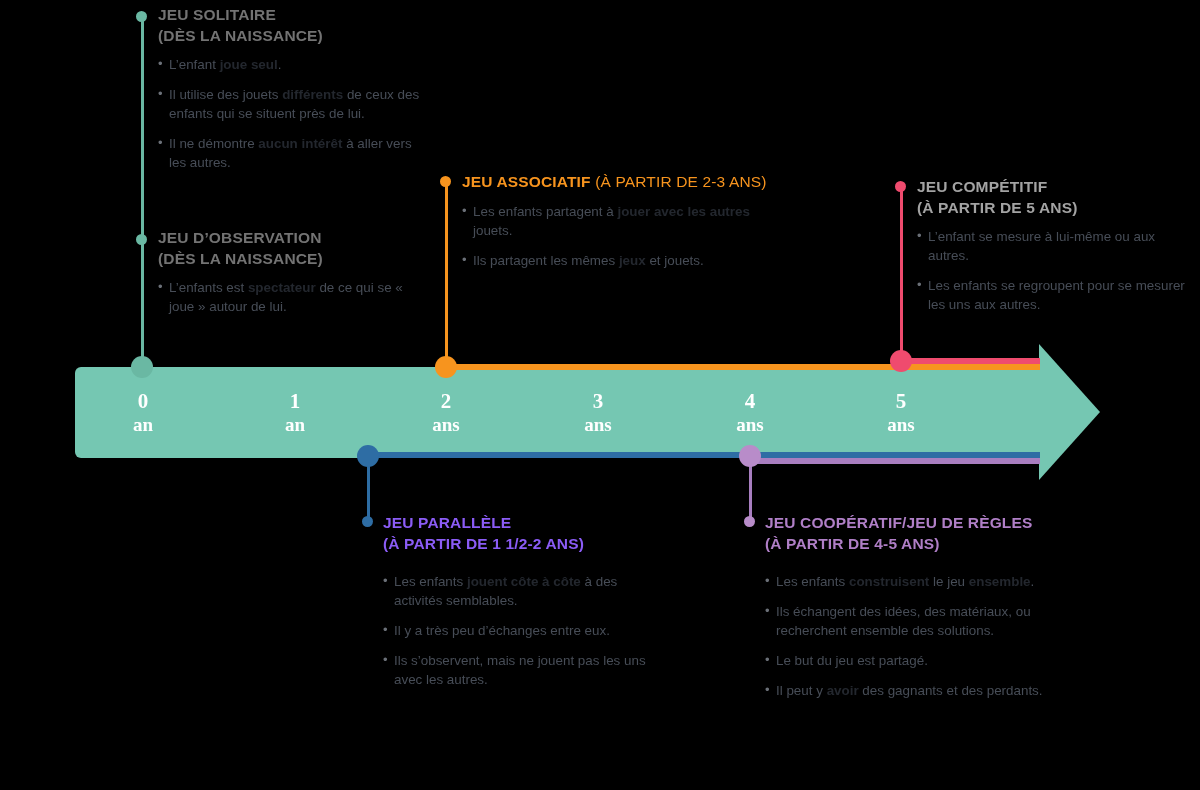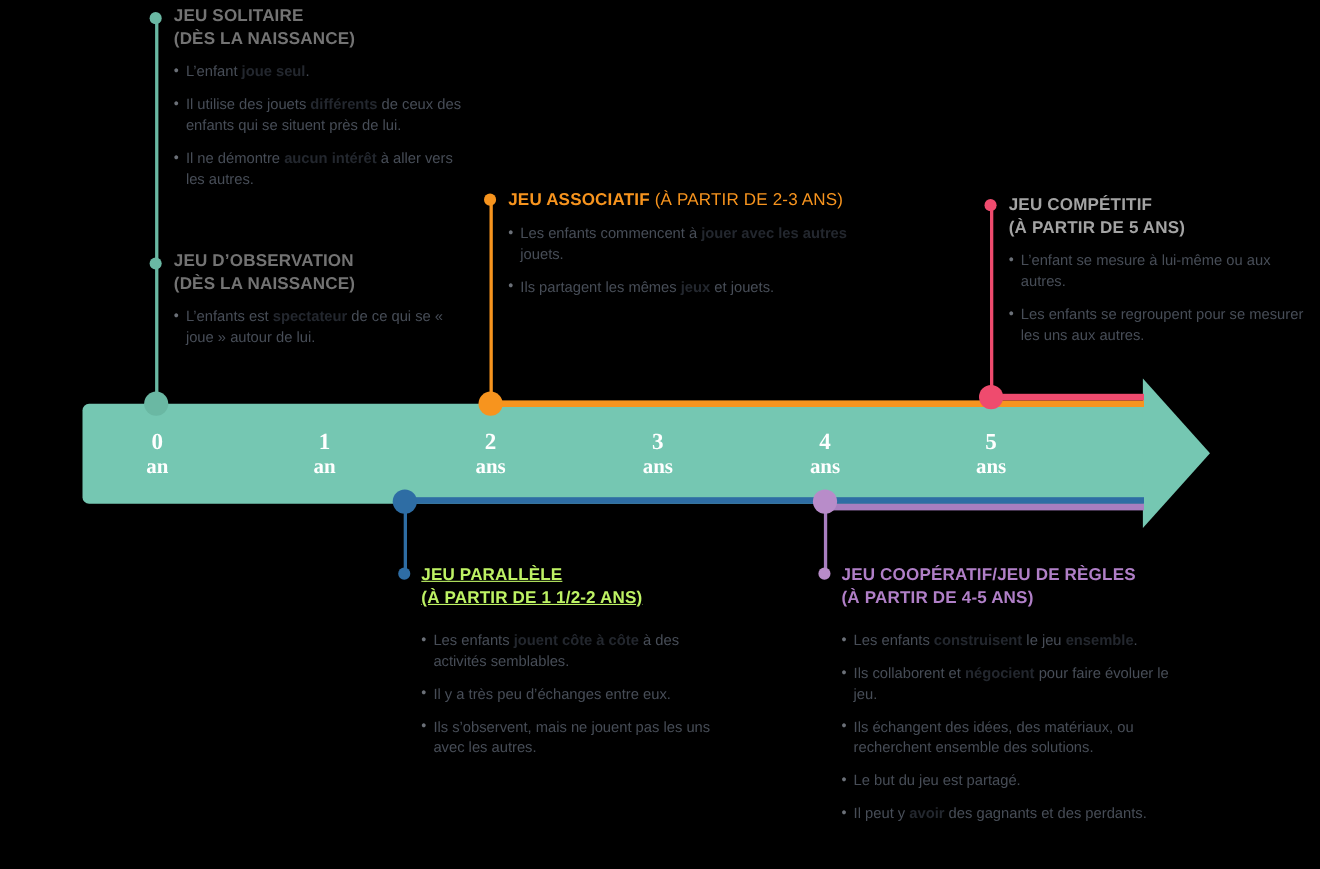--- a/index.html
+++ b/index.html
@@ -66,21 +66,21 @@
     font-size:15.5px;
     letter-spacing:.15px;
     line-height:1.33;
     margin:0 0 9px 0;
   }
   .head .sub{font-weight:bold;}
   .head.inline .sub{font-weight:normal;}
   .c-green{color:#737373;}
   .c-orange{color:#f7941e;}
   .c-pink{color:#a3a3a3;}
-  .c-blue{color:#bef264;text-decoration:underline;}
+  .c-blue{color:#8b5cf6;}
   .c-purple{color:#b07fc7;}
 
   ul.pts{list-style:none;margin:0;padding:0;}
   ul.pts li{
     position:relative;
     padding-left:11px;
     margin-bottom:11px;
     font-size:13.4px;
     line-height:1.42;
     color:#474d57;
@@ -173,21 +173,21 @@
     <ul class="pts">
       <li><span>L’enfants est </span><b>spectateur</b><span> de ce qui se « joue » autour de lui.</span></li>
     </ul>
   </div>
 
   <div class="block" style="left:462px;top:172px;width:330px;">
     <div class="head c-orange inline">
       <span>JEU ASSOCIATIF </span><span class="sub">(À PARTIR DE 2-3 ANS)</span>
     </div>
     <ul class="pts">
-      <li><span>Les enfants commencent à </span><b>jouer avec les autres</b><span> jouets.</span></li>
+      <li><span>Les enfants partagent à </span><b>jouer avec les autres</b><span> jouets.</span></li>
       <li><span>Ils partagent les mêmes </span><b>jeux</b><span> et jouets.</span></li>
     </ul>
   </div>
 
   <div class="block" style="left:917px;top:177px;width:268px;">
     <div class="head c-pink">
       <span>JEU COMPÉTITIF</span><br>
       <span class="sub">(À PARTIR DE 5 ANS)</span>
     </div>
     <ul class="pts">
@@ -208,20 +208,19 @@
     </ul>
   </div>
 
   <div class="block" style="left:765px;top:513px;width:310px;">
     <div class="head c-purple">
       <span>JEU COOPÉRATIF/JEU DE RÈGLES</span><br>
       <span class="sub">(À PARTIR DE 4-5 ANS)</span>
     </div>
     <ul class="pts" style="margin-top:18px;">
       <li><span>Les enfants </span><b>construisent</b><span> le jeu </span><b>ensemble</b><span>.</span></li>
-      <li><span>Ils collaborent et </span><b>négocient</b><span> pour faire évoluer le jeu.</span></li>
       <li><span>Ils échangent des idées, des matériaux, ou recherchent ensemble des solutions.</span></li>
       <li><span>Le but du jeu est partagé.</span></li>
       <li><span>Il peut y </span><b>avoir</b><span> des gagnants et des perdants.</span></li>
     </ul>
   </div>
 
 </div>
 
 </body></html>

